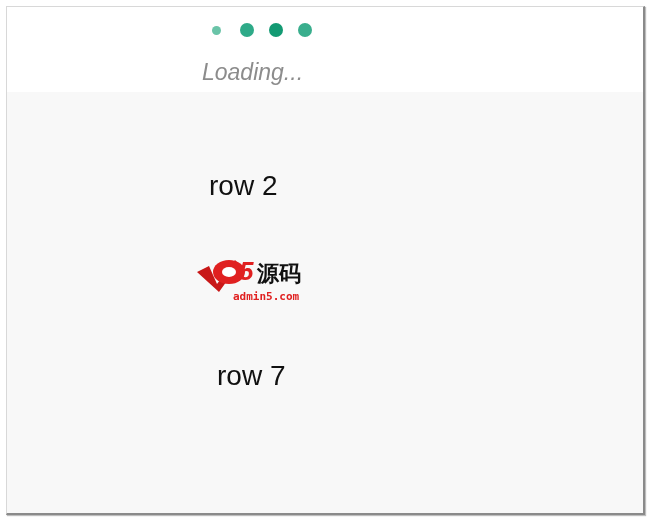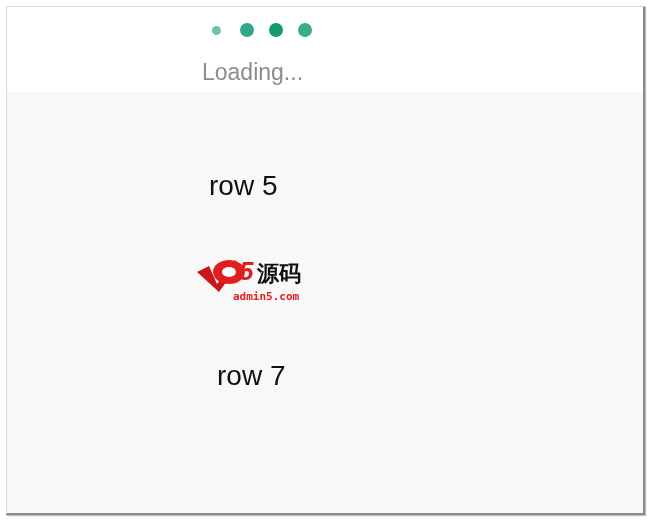--- a/index.html
+++ b/index.html
@@ -4,39 +4,39 @@
 <style>
   html, body { margin:0; padding:0; }
   body { width:650px; height:521px; background:#ffffff; position:relative; overflow:hidden; font-family:"Liberation Sans", sans-serif; }
   .frame { position:absolute; left:6px; top:6px; width:636px; height:506px; background:#f8f8f8;
            border-top:1px solid #d8d8d8; border-left:1px solid #d8d8d8;
            border-right:2px solid #8a8a8a; border-bottom:2px solid #8a8a8a;
            box-shadow: 1px 1px 1px #bdbdbd; }
   .loader { position:absolute; left:0; top:0; width:636px; height:85px; background:#ffffff; }
   .dots { position:absolute; left:200px; top:16px; height:14px; width:110px; }
   .dot { position:absolute; border-radius:50%; }
-  .loading-text { position:absolute; left:195px; top:52px; font-size:23px; color:#8c8c8c; }
+  .loading-text { position:absolute; left:195px; top:52px; font-size:23px; color:#8c8c8c;font-style:italic; }
   .row-text { position:absolute; font-size:28px; color:#111111; }
   .logo { position:absolute; left:188px; top:243px; width:145px; height:55px; }
 </style>
 </head>
 <body>
 
 <div class="frame">
   <div class="loader">
     <div class="dots">
       <span class="dot" style="left:5px;top:3px;width:9px;height:9px;background:#6ac4a8;"></span>
       <span class="dot" style="left:33px;top:0px;width:14px;height:14px;background:#2eaa88;"></span>
       <span class="dot" style="left:62px;top:0px;width:14px;height:14px;background:#139a73;"></span>
       <span class="dot" style="left:91px;top:0px;width:14px;height:14px;background:#39ae8d;"></span>
     </div>
     <div class="loading-text">Loading...</div>
   </div>
 
-  <div class="row-text" style="left:202px;top:163px;">row 5</div>
+  <div class="row-text" style="left:202px;top:163px;">row 2</div>
 
   <div class="logo">
     <svg width="145" height="55" viewBox="0 0 145 55">
       <path d="M2 22 L14 16 L22 34 L40 10 L44 14 L24 42 Z" fill="#c81818"></path>
       <ellipse cx="34" cy="22" rx="16" ry="12" fill="#e02020"></ellipse>
       <ellipse cx="34" cy="22" rx="7" ry="5" fill="#ffffff"></ellipse>
       <text x="44" y="30" font-family="Liberation Sans, sans-serif" font-size="26" font-weight="bold" font-style="italic" fill="#e02020">5</text>
       <text x="62" y="31" font-family="DejaVu Sans, sans-serif" font-size="22" font-weight="bold" fill="#111111">源码</text>
       <text x="38" y="50" font-family="DejaVu Sans Mono, monospace" font-size="11" font-weight="bold" fill="#e02020">admin5.com</text>
     </svg>

